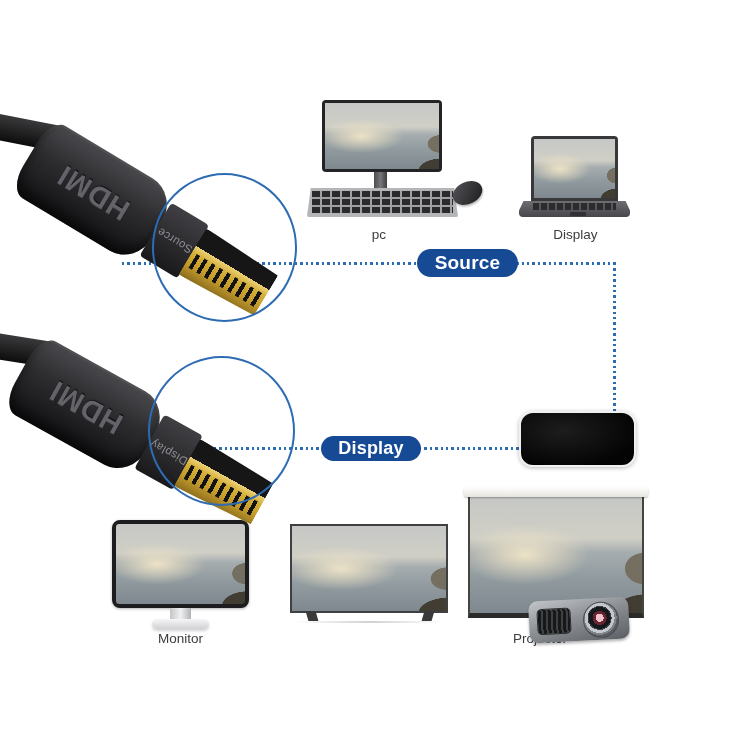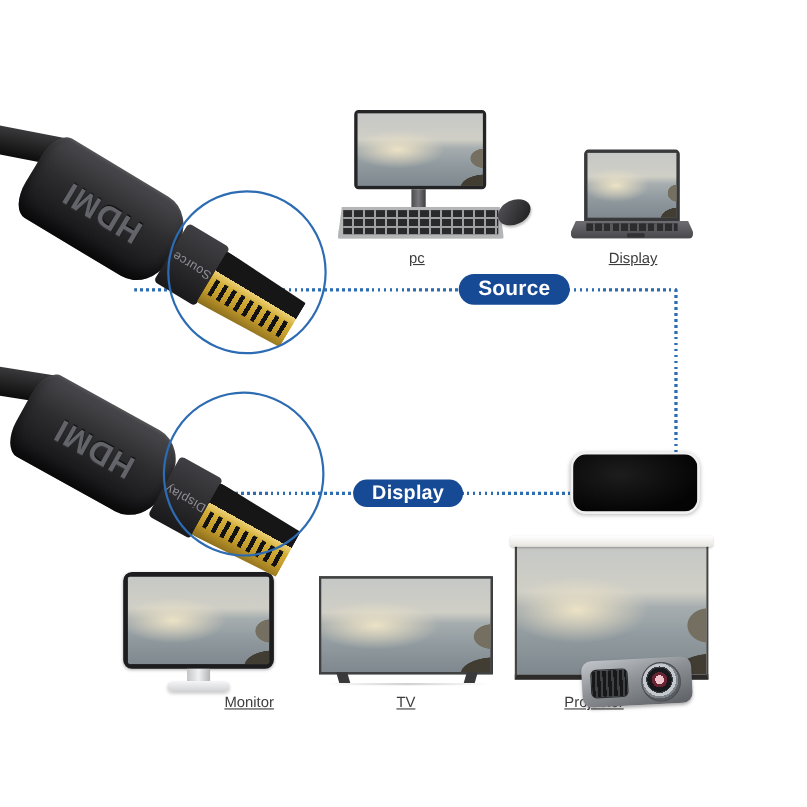--- a/index.html
+++ b/index.html
@@ -50,21 +50,21 @@
     background:repeating-linear-gradient(90deg,#121212 0 4px,rgba(0,0,0,0) 4px 9px);}
 
   
   .seascape{
     background:
       radial-gradient(ellipse 60% 52% at 103% 102%,#413d33 34%,rgba(65,61,51,0) 35%),
       radial-gradient(ellipse 28% 34% at 101% 62%,#746f60 38%,rgba(116,111,96,0) 40%),
       radial-gradient(ellipse 52% 36% at 32% 50%,rgba(240,229,199,.95),rgba(240,229,199,0) 72%),
       linear-gradient(180deg,#c6c8c6 0%,#d0cfc6 36%,#a6adaf 48%,#8f999e 72%,#7e888e 100%);}
 
-  .label{position:absolute;font-size:13.5px;color:#3d3d3d;text-align:center;z-index:2;text-decoration:underline;}
+  .label{position:absolute;font-size:13.5px;color:#3d3d3d;text-align:center;z-index:2;}
 
   
   #pc-monitor{position:absolute;left:322px;top:100px;width:114px;height:66px;
     border:3px solid #242427;border-radius:4px;background:#000;}
   #pc-monitor .seascape{position:absolute;inset:0;}
   #pc-stand{position:absolute;left:374px;top:172px;width:13px;height:17px;
     background:linear-gradient(90deg,#4c4c4f,#77777b,#3e3e41);}
   #pc-keyboard{position:absolute;left:307px;top:188px;width:151px;height:29px;border-radius:3px;
     background:#b4b5b7;clip-path:polygon(2.5% 0,97.5% 0,100% 100%,0 100%);
     box-shadow:0 1px 2px rgba(0,0,0,.25);}
@@ -191,29 +191,28 @@
   </div>
   <div class="label" style="left:519px;top:227px;width:113px;">Display</div>
 
   <div id="media-box"></div>
 
   <div id="monitor-frame">
     <div class="seascape"></div>
   </div>
   <div id="monitor-neck"></div>
   <div id="monitor-base"></div>
-  <div class="label" style="left:112px;top:631px;width:137px;text-align:right;">Monitor</div>
+  <div class="label" style="left:112px;top:631px;width:137px;">Monitor</div>
 
   <div id="tv-frame">
     <div class="seascape"></div>
   </div>
   <div class="tv-leg" id="tv-leg-left"></div>
   <div class="tv-leg" id="tv-leg-right"></div>
   <div id="tv-shadow"></div>
-  <div class="label" style="left:290px;top:631px;width:158px;">TV</div>
 
   <div id="screen-bar"></div>
   <div id="screen-surface">
     <div class="seascape"></div>
   </div>
   <div id="projector-device">
     <div id="projector-grille"></div>
     <div id="projector-lens"></div>
   </div>
   <div class="label" style="left:464px;top:631px;width:152px;">Projector</div>

